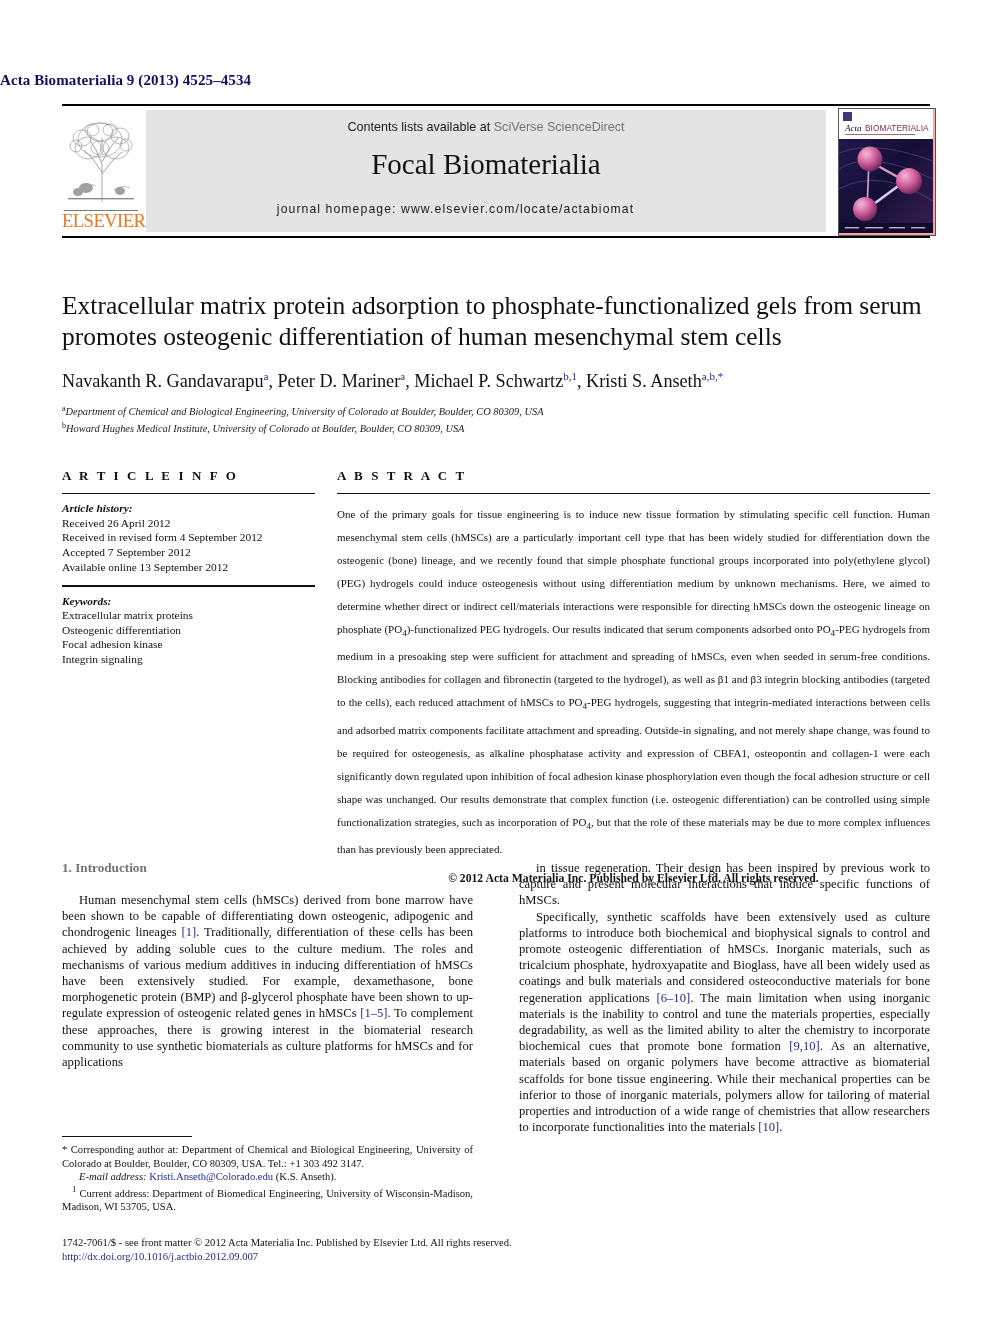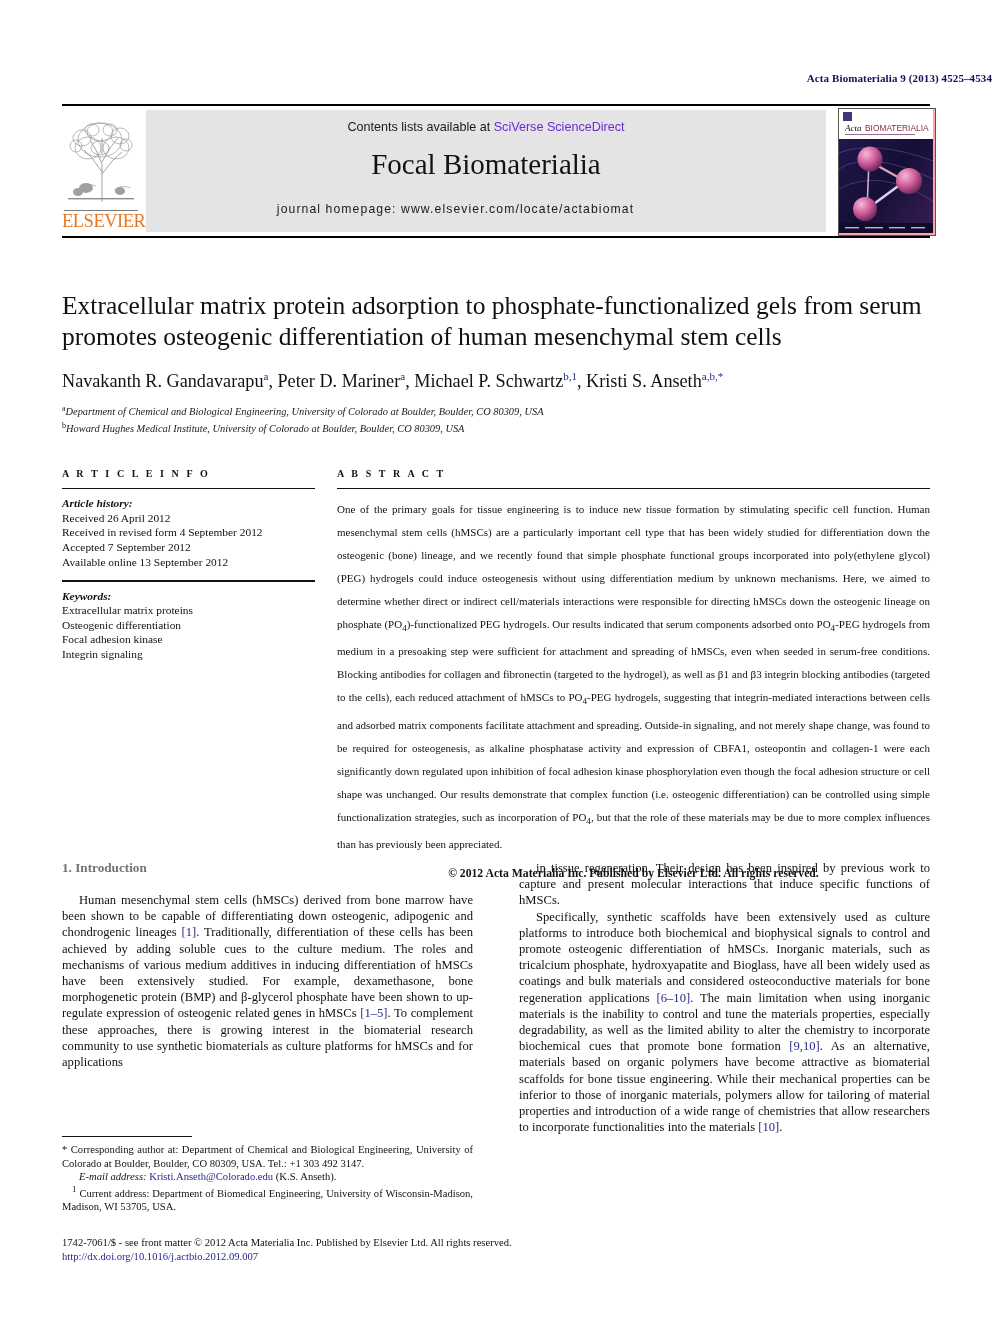--- a/index.html
+++ b/index.html
@@ -20,22 +20,22 @@
     left: 0; top: 0;
     width: 992px;
     height: 1323px;
   }
 
   
   .runhead {
     position: absolute;
     left: 0; top: 72px;
     width: 992px;
-    text-align: right;
-    font-size: 11px;
+    text-align: left;
+    font-size: 15px;
     font-weight: bold;
     color: #101060;
     letter-spacing: 0.1px;
   }
 
   
   .masthead-rule {
     position: absolute;
     left: 62px; top: 104px;
     width: 868px;
@@ -90,21 +90,21 @@
   .contents-line {
     position: absolute;
     left: 0; top: 10px;
     width: 680px;
     text-align: center;
     font-family: "Liberation Sans", sans-serif;
     font-size: 12.6px;
     color: #1a1a1a;
   }
   .contents-line .sd {
-    color: #6d28d9;
+    color: #737373;
   }
   .journal-title {
     position: absolute;
     left: 0; top: 38px;
     width: 680px;
     text-align: center;
     font-family: "Liberation Serif", serif;
     font-size: 29px;
     color: #121212;
     letter-spacing: 0px;
@@ -184,21 +184,21 @@
     left: 62px; top: 468px;
     width: 253px;
   }
   .abstractblock {
     position: absolute;
     left: 337px; top: 468px;
     width: 593px;
   }
   .sect-head {
     font-family: "Liberation Serif", serif;
-    font-size: 10px;
+    font-size: 13px;
     font-weight: bold;
     letter-spacing: 2.6px;
     color: #111;
   }
   .hr-thin {
     height: 1.3px;
     background: #111;
     margin-top: 9px;
   }
   .hist {

